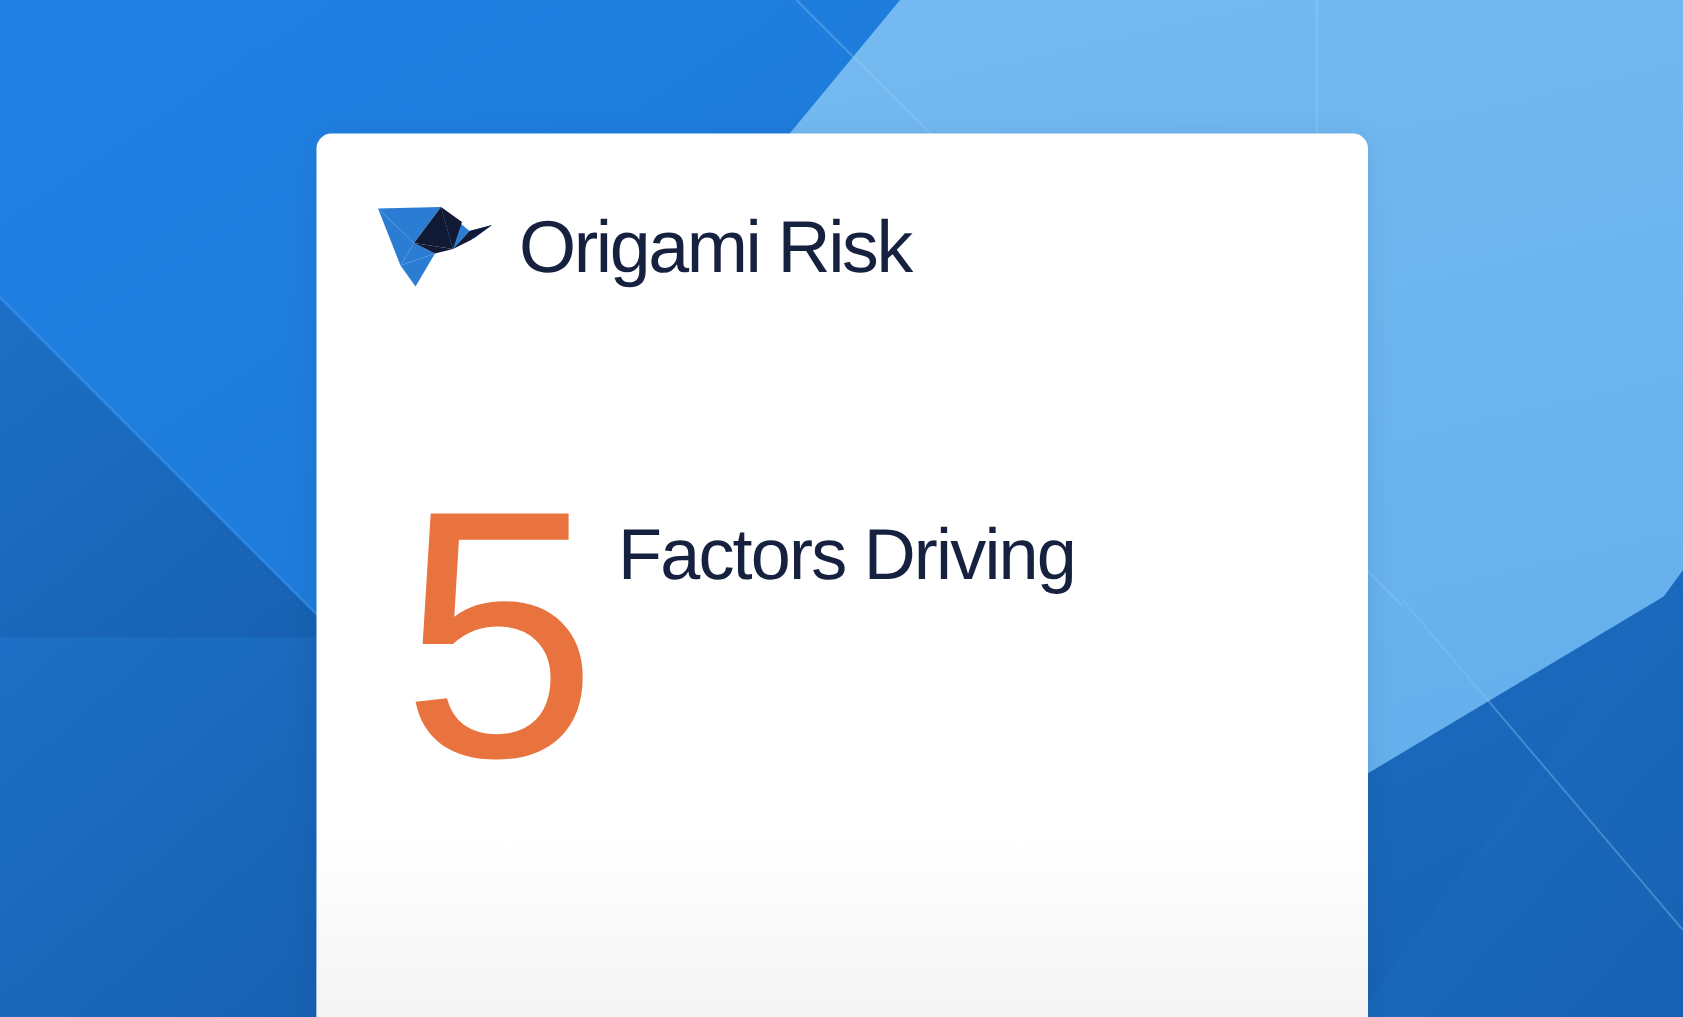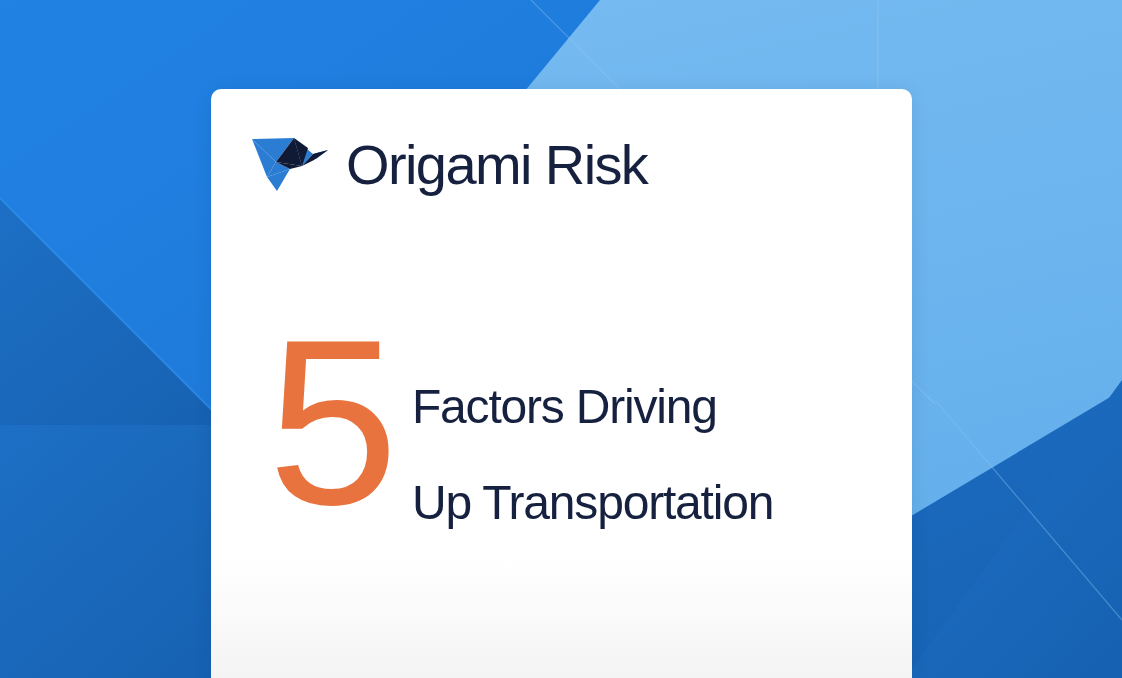--- a/index.html
+++ b/index.html
@@ -63,21 +63,21 @@
     gap: 16px;
   }
   .logo-mark {
     width: 80px;
     height: 60px;
     display: block;
     flex: 0 0 auto;
   }
   .logo-word {
     font-family: "Liberation Sans", sans-serif;
-    font-size: 56px;
+    font-size: 49px;
     font-weight: 400;
     letter-spacing: -1.6px;
     color: #16203F;
     white-space: nowrap;
     line-height: 1;
     margin-top: 2px;
     text-align: right;
   }
 
   
@@ -104,21 +104,21 @@
   .headline {
     font-family: "Liberation Sans", sans-serif;
     font-size: 48px;
     font-weight: 400;
     line-height: 60px;
     letter-spacing: -1.2px;
     color: #16203F;
     padding-top: 14px;
     white-space: nowrap;
   }
-  .headline .hl-line { display: block; margin-top: 36px; }
+  .headline .hl-line { display: block; }
 </style>
 </head>
 <body>
 
 <div id="slide">
 
   <svg id="bg" viewBox="0 0 1122 678" preserveAspectRatio="none">
     <defs>
       <linearGradient id="gLight" x1="0" y1="0" x2="0.35" y2="1">
         <stop offset="0%" stop-color="#78BCF2"></stop>
@@ -181,20 +181,19 @@
         <polygon points="52,32 63,20 78,16 64,26" fill="#111A35"></polygon>
         <polygon points="44,4 58,14 52,32" fill="#111A35"></polygon>
       </svg>
       <div class="logo-word">Origami Risk</div>
     </div>
 
     <div class="headline-row">
       <div class="big-number">5</div>
       <div class="headline">
         <span class="hl-line">Factors Driving</span>
-        <span class="hl-line">Up Transportation</span>
       </div>
     </div>
 
     <div id="card-fade"></div>
   </div>
 
 </div>
 
 </body></html>

